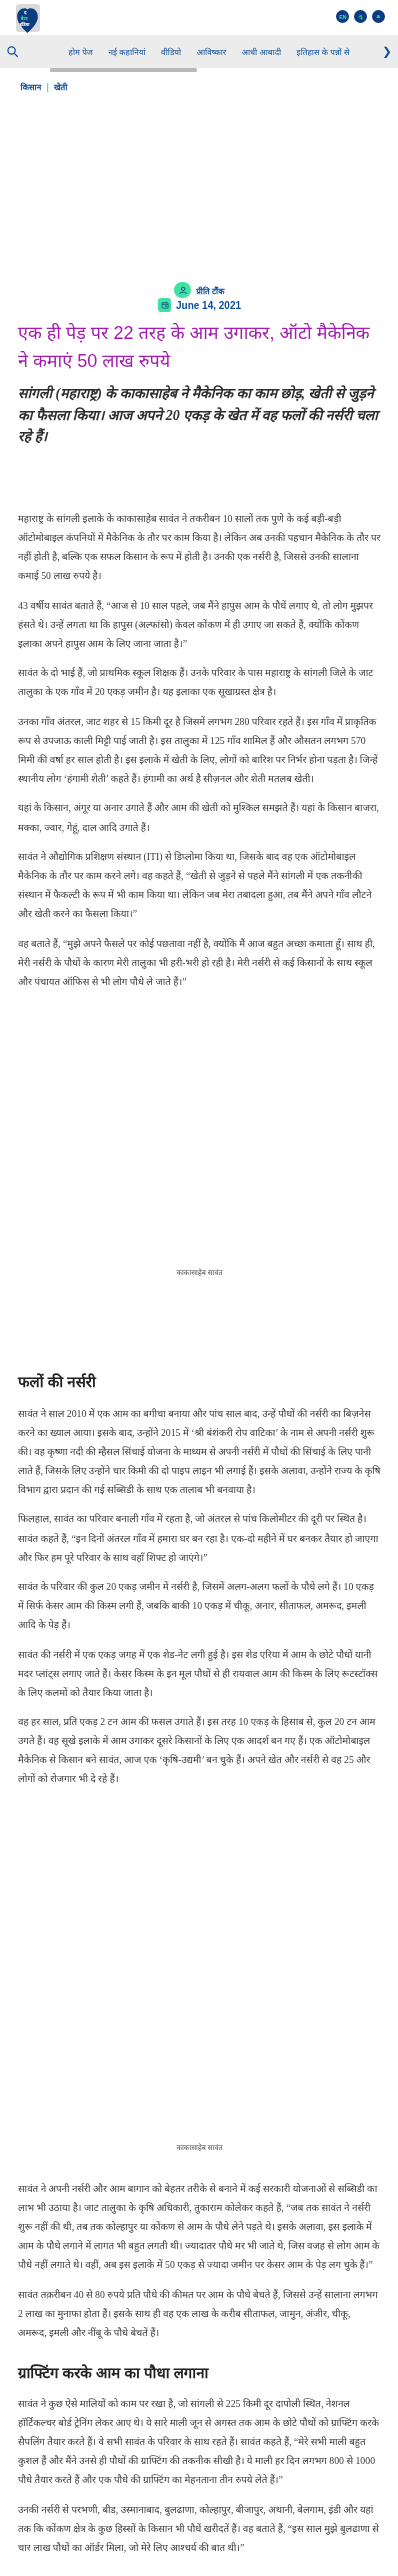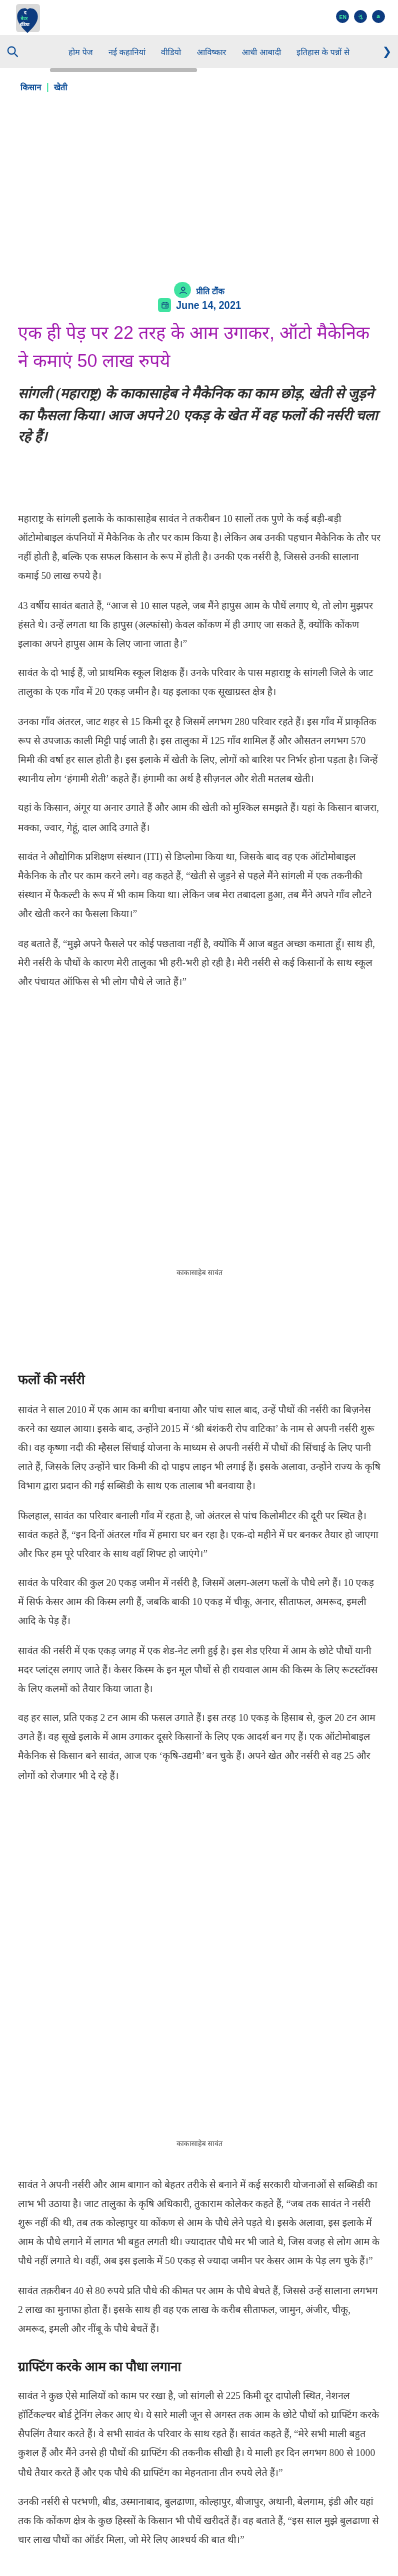--- a/index.html
+++ b/index.html
@@ -40,21 +40,21 @@
   .date-text{color:#0d4e98;font-size:10px;font-weight:bold;}
 
   
   h1.article-title{color:#a21caf;font-size:18px;line-height:1.55;font-weight:normal;margin:8.2px 0 7.2px 0;}
   .article-subtitle{font-style:italic;font-weight:bold;color:#2e2e2e;font-size:14px;line-height:1.55;font-family:"Liberation Serif","DejaVu Serif",serif;margin:0;}
 
   
   .article-body{font-family:"Liberation Serif","DejaVu Serif",serif;font-size:9.8px;line-height:1.95;color:#3a3a3a;}
   .article-body > :first-child{margin-top:61px;}
   .article-body p{margin:0 0 10.3px 0;}
-  .article-body h2{font-size:13px;color:#222;margin:15.5px 0 7.2px 0;font-family:Liberation Serif, serif;}
+  .article-body h2{font-size:15px;color:#222;margin:15.5px 0 7.2px 0;font-family:Liberation Sans, sans-serif;}
   figure.article-figure{margin:14.4px 0 24px 0;}
   figure.article-figure .imgbox{width:100%;background:#ffffff;}
   figure.img-1 .imgbox{height:241px;}
   figure.img-1{margin-bottom:87px;}
   figure.img-2 .imgbox{height:318px;}
   figure.img-3 .imgbox{height:381px;}
   figure.img-3{margin-bottom:18.5px;}
   figcaption{font-size:7.2px;color:#4a4a4a;text-align:center;margin-top:20px;font-family:"Liberation Serif","DejaVu Serif",serif;}
 </style>
 </head>

